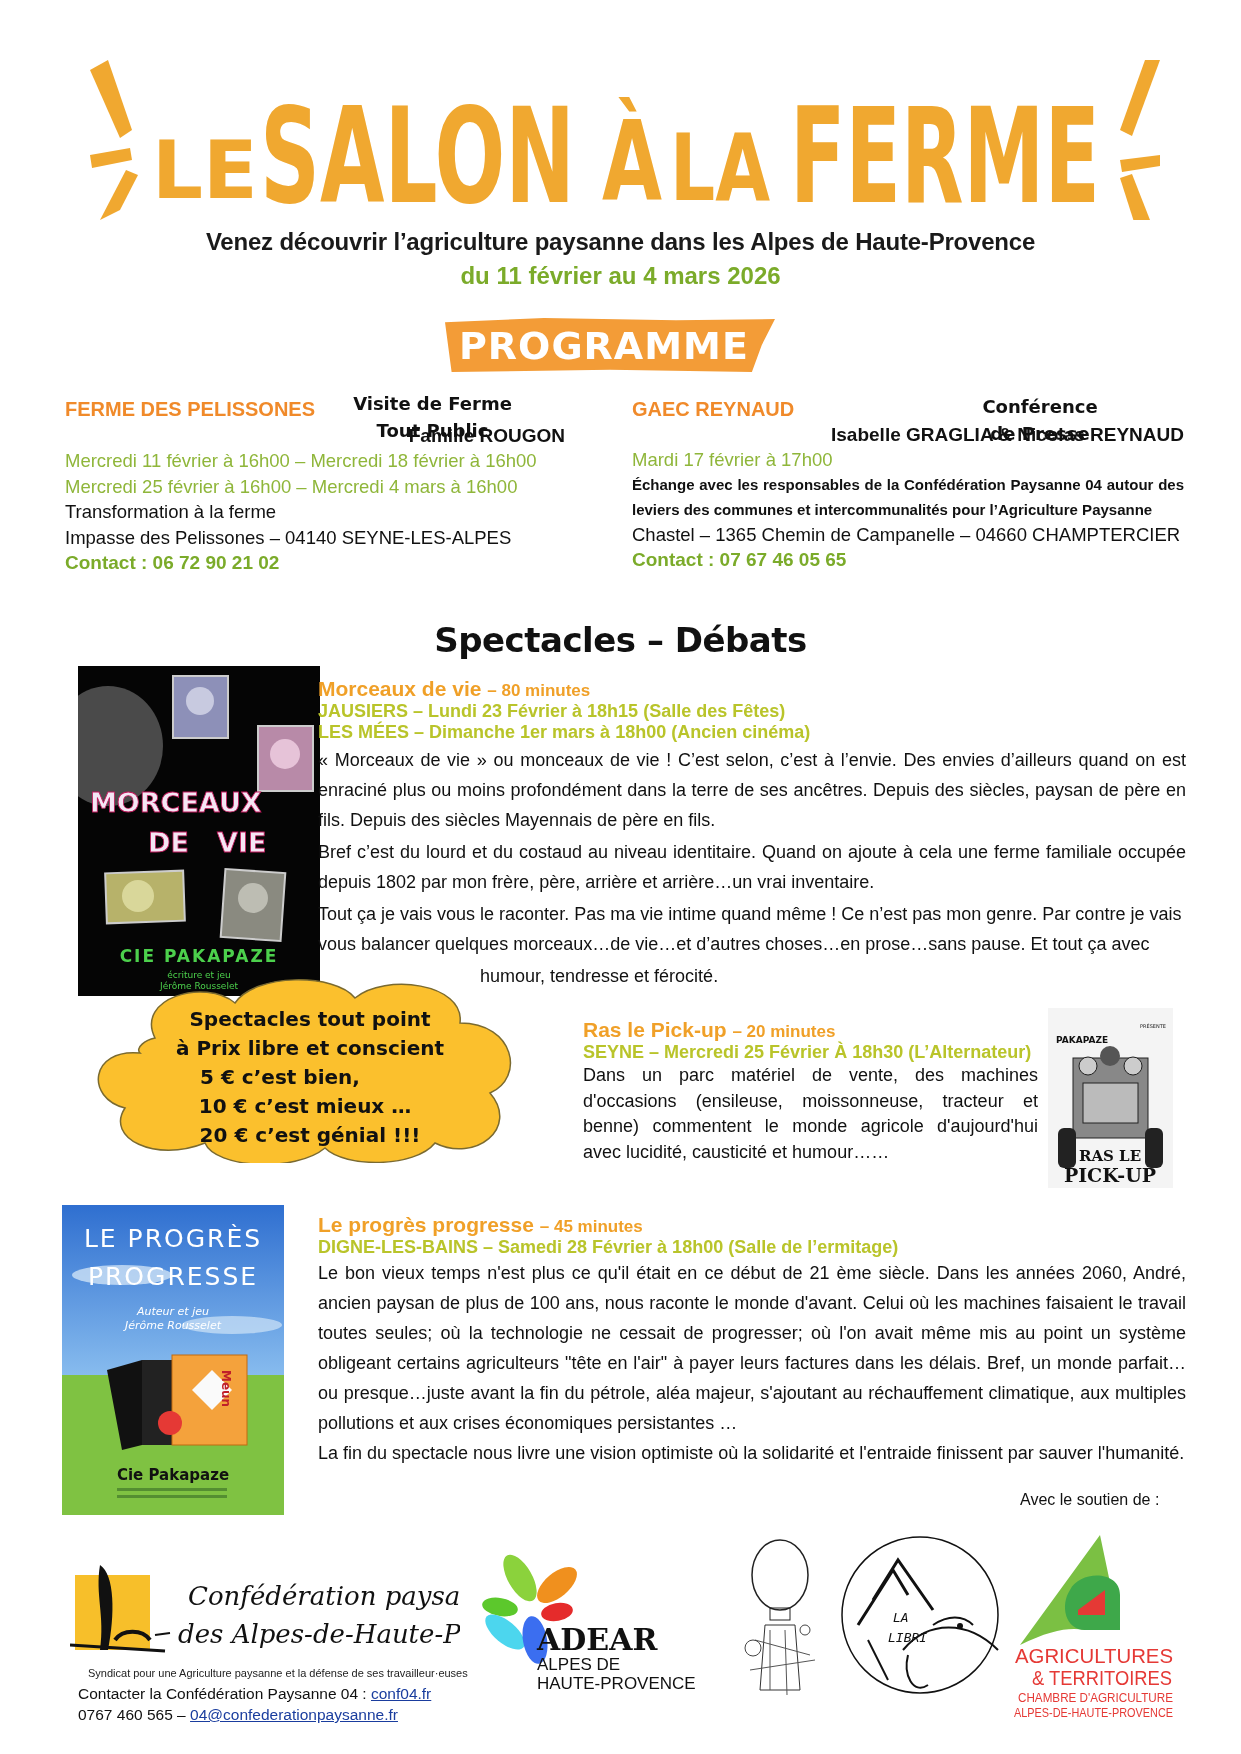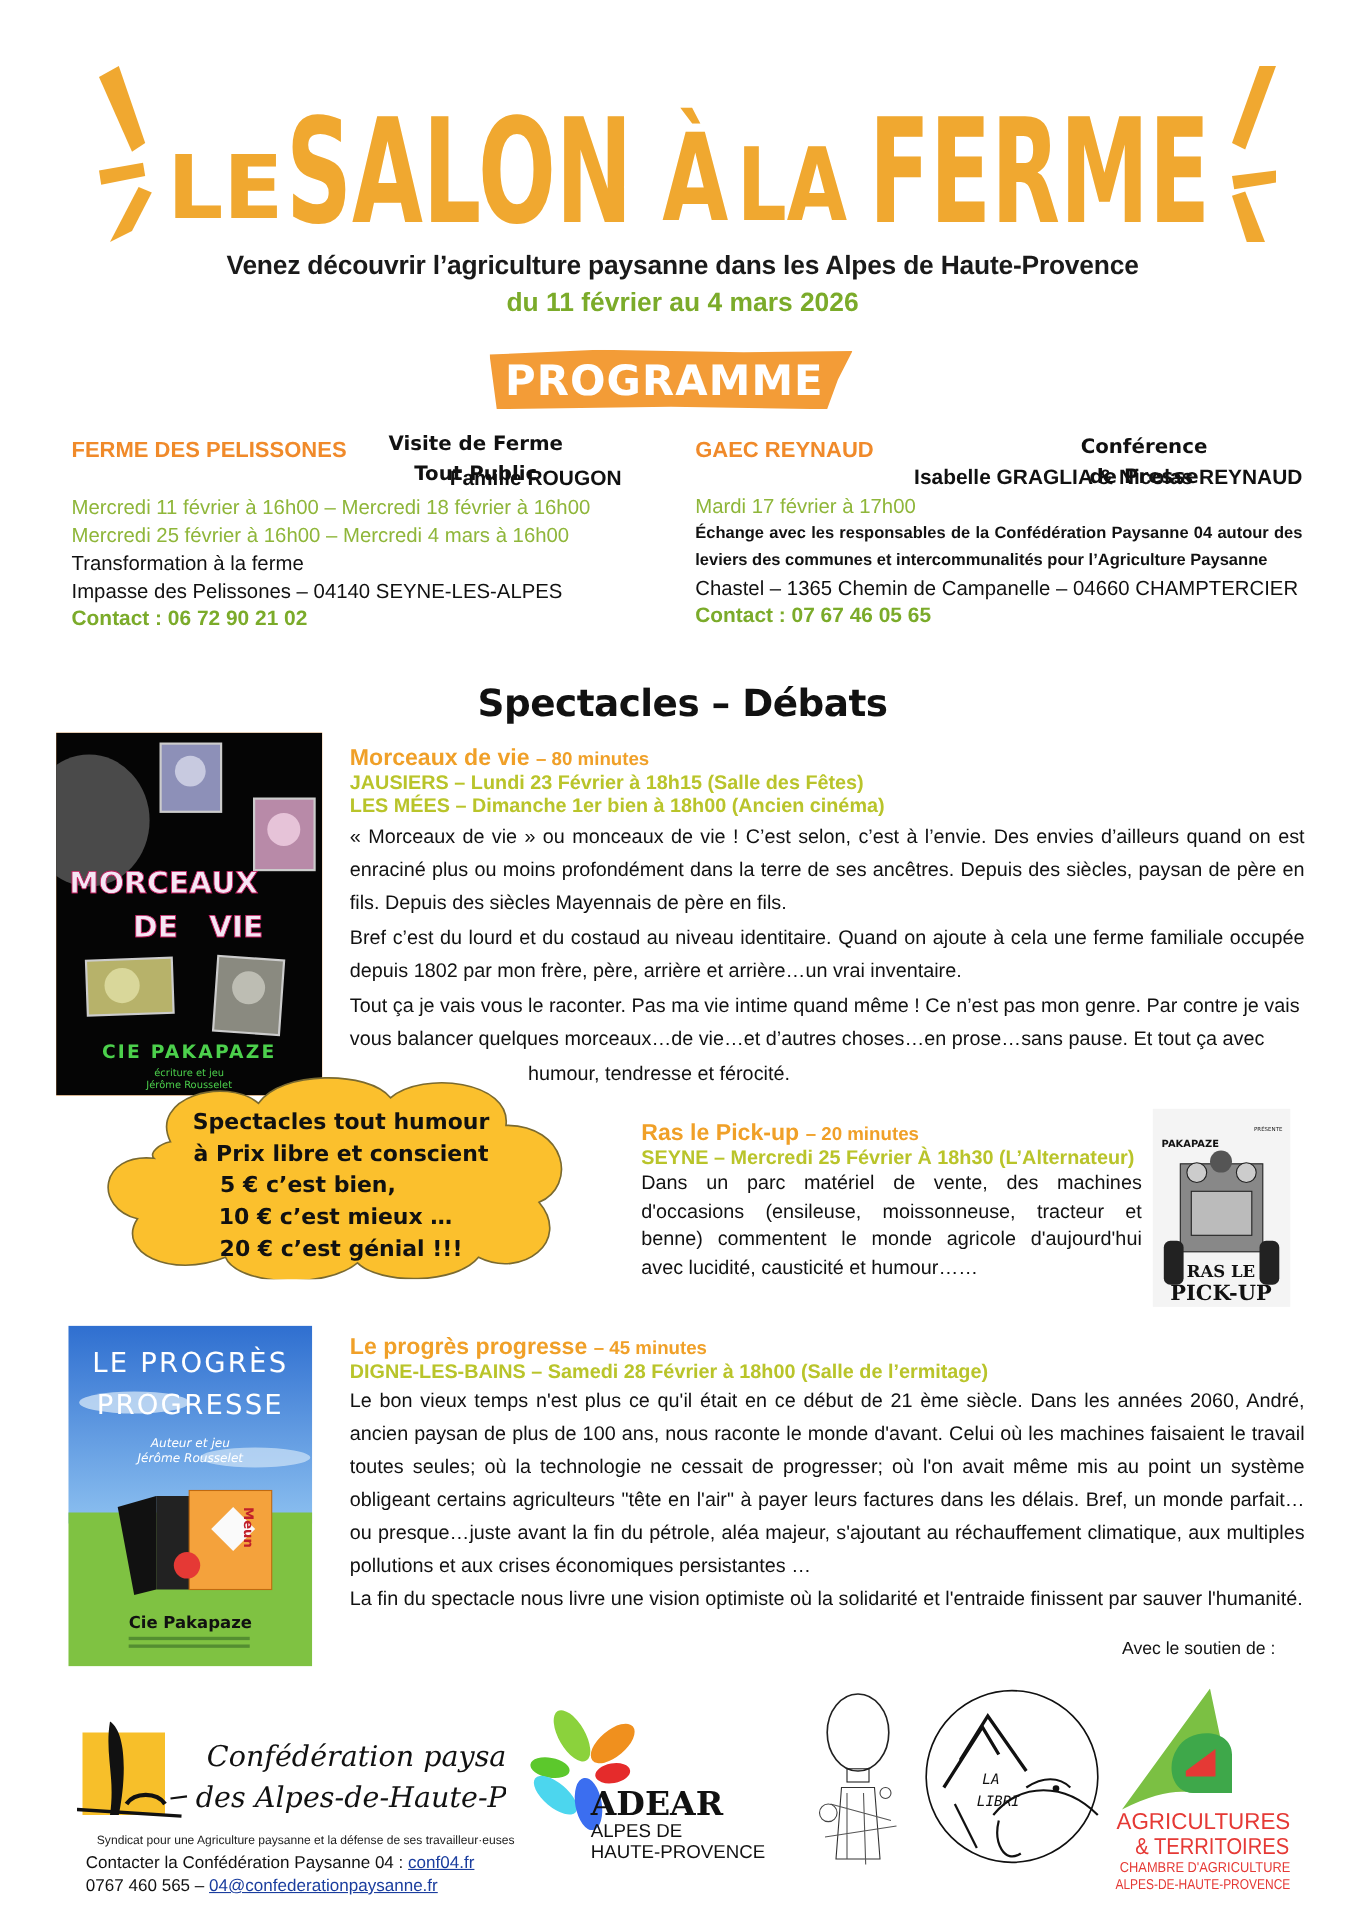--- a/index.html
+++ b/index.html
@@ -41,21 +41,21 @@
     .show-venue { font-size: 18px; font-weight: bold; color: #b9c42a; }
     .show-desc { font-size: 18px; color: #111; line-height: 30px; text-align: justify; }
 
     #show1 { left: 318px; top: 677px; width: 868px; }
     #show1 .show-desc { margin-top: 2px; }
     #show2 { left: 583px; top: 1018px; width: 455px; }
     #show2 .show-desc { line-height: 25.5px; font-size: 18px; }
     #show3 { left: 318px; top: 1213px; width: 868px; }
 
     .poster { overflow: hidden; }
-    #poster1 { left: 51px; top: 666px; width: 242px; height: 330px; background: #fdba74; }
+    #poster1 { left: 78px; top: 666px; width: 242px; height: 330px; background: #a3a3a3; }
     #poster2 { left: 1048px; top: 1008px; width: 125px; height: 180px; background: #f4f4f4; }
     #poster3 { left: 62px; top: 1205px; width: 222px; height: 310px; }
 
     #cloud { left: 95px; top: 978px; width: 430px; height: 185px; }
     #cloud-text { left: 95px; top: 1005px; width: 430px; text-align: center; font-family: "DejaVu Sans", sans-serif;
       font-weight: 900; font-size: 20px; line-height: 29px; color: #111; }
 
     #support-label { left: 1020px; top: 1491px; font-size: 16px; color: #111; }
 
     #conf-logo { left: 70px; top: 1555px; width: 390px; height: 105px; }
@@ -151,34 +151,34 @@
     <text x="121" y="323" text-anchor="middle" font-family="DejaVu Sans, sans-serif" font-size="9" fill="#4cd04c">Jérôme Rousselet</text>
   </svg>
 </div>
 
 <div id="show1" class="abs">
   <div class="show-title">
     <span>Morceaux de vie</span>
     <span class="dur">– 80 minutes</span>
   </div>
   <div class="show-venue">JAUSIERS – Lundi 23 Février à 18h15 (Salle des Fêtes)</div>
-  <div class="show-venue">LES MÉES – Dimanche 1er bien à 18h00 (Ancien cinéma)</div>
+  <div class="show-venue">LES MÉES – Dimanche 1er mars à 18h00 (Ancien cinéma)</div>
   <div class="show-desc">« Morceaux de vie » ou monceaux de vie ! C’est selon, c’est à l’envie. Des envies d’ailleurs quand on est enraciné plus ou moins profondément dans la terre de ses ancêtres. Depuis des siècles, paysan de père en fils. Depuis des siècles Mayennais de père en fils.</div>
   <div class="show-desc">Bref c’est du lourd et du costaud au niveau identitaire. Quand on ajoute à cela une ferme familiale occupée depuis 1802 par mon frère, père, arrière et arrière…un vrai inventaire.</div>
   <div class="show-desc" style="text-align:left">Tout ça je vais vous le raconter. Pas ma vie intime quand même ! Ce n’est pas mon genre. Par contre je vais vous balancer quelques morceaux…de vie…et d’autres choses…en prose…sans pause. Et tout ça avec</div>
   <div class="show-desc" style="padding-left:162px">humour, tendresse et férocité.</div>
 </div>
 
 <div id="cloud" class="abs">
   <svg viewBox="0 0 430 185" width="430" height="185">
     <path d="M60,60 C40,20 110,0 140,25 C160,-5 240,-5 260,20 C290,-5 370,5 365,45 C420,45 430,100 395,115 C425,150 380,185 340,165 C320,190 250,190 230,170 C200,195 120,190 110,165 C60,185 10,160 30,130 C-10,120 -5,70 45,75 C40,70 50,62 60,60 Z" fill="#fbc02d" stroke="#7a6a30" stroke-width="1.5"></path>
   </svg>
 </div>
 <div id="cloud-text" class="abs">
-  <div>Spectacles tout humour</div>
+  <div>Spectacles tout point</div>
   <div>à Prix libre et conscient</div>
   <div style="padding-right:60px">5 € c’est bien,</div>
   <div style="padding-right:10px">10 € c’est mieux …</div>
   <div>20 € c’est génial !!!</div>
 </div>
 
 <div id="show2" class="abs">
   <div class="show-title">
     <span>Ras le Pick-up</span>
     <span class="dur">– 20 minutes</span>

